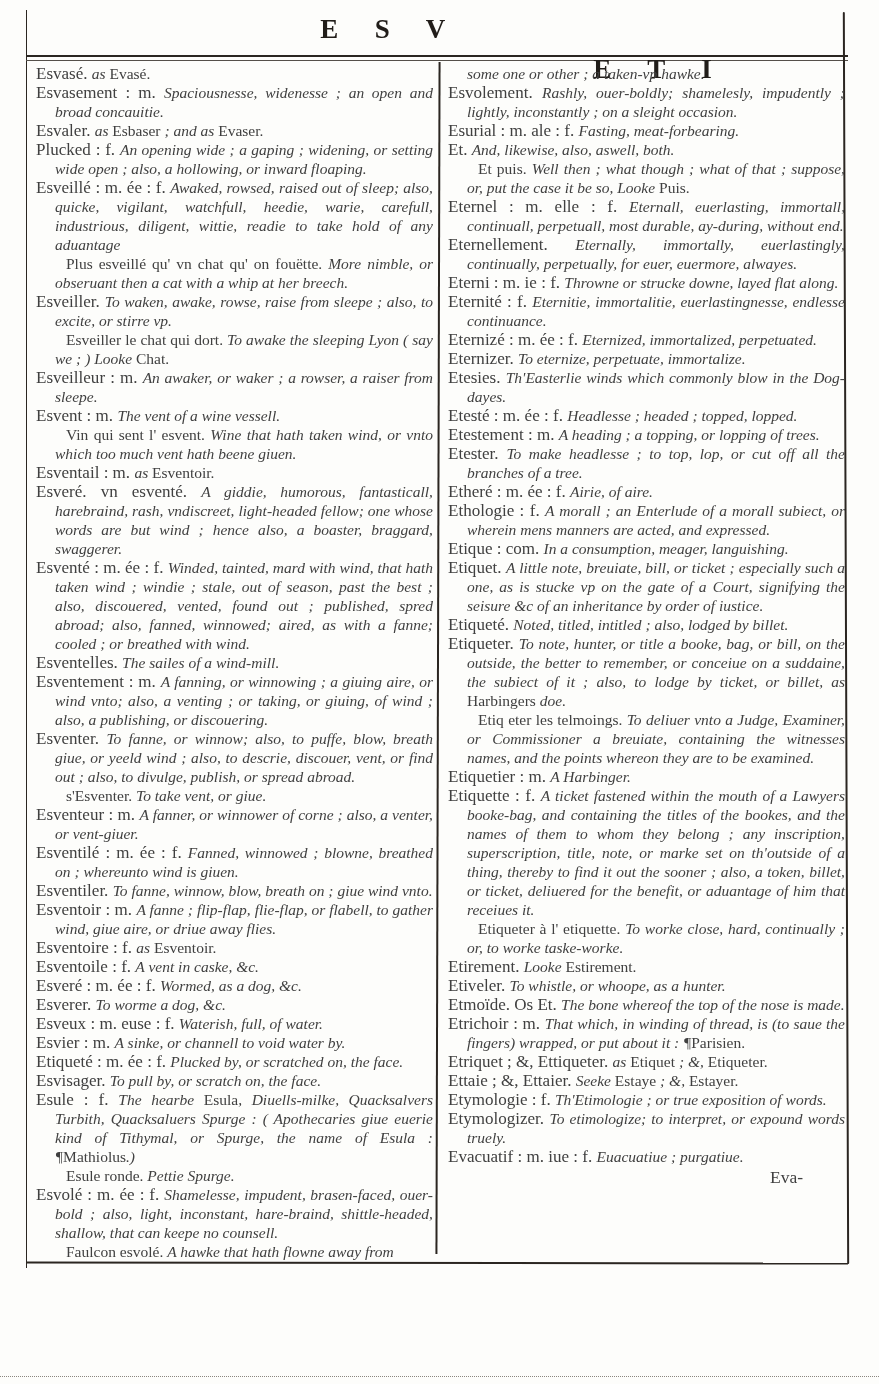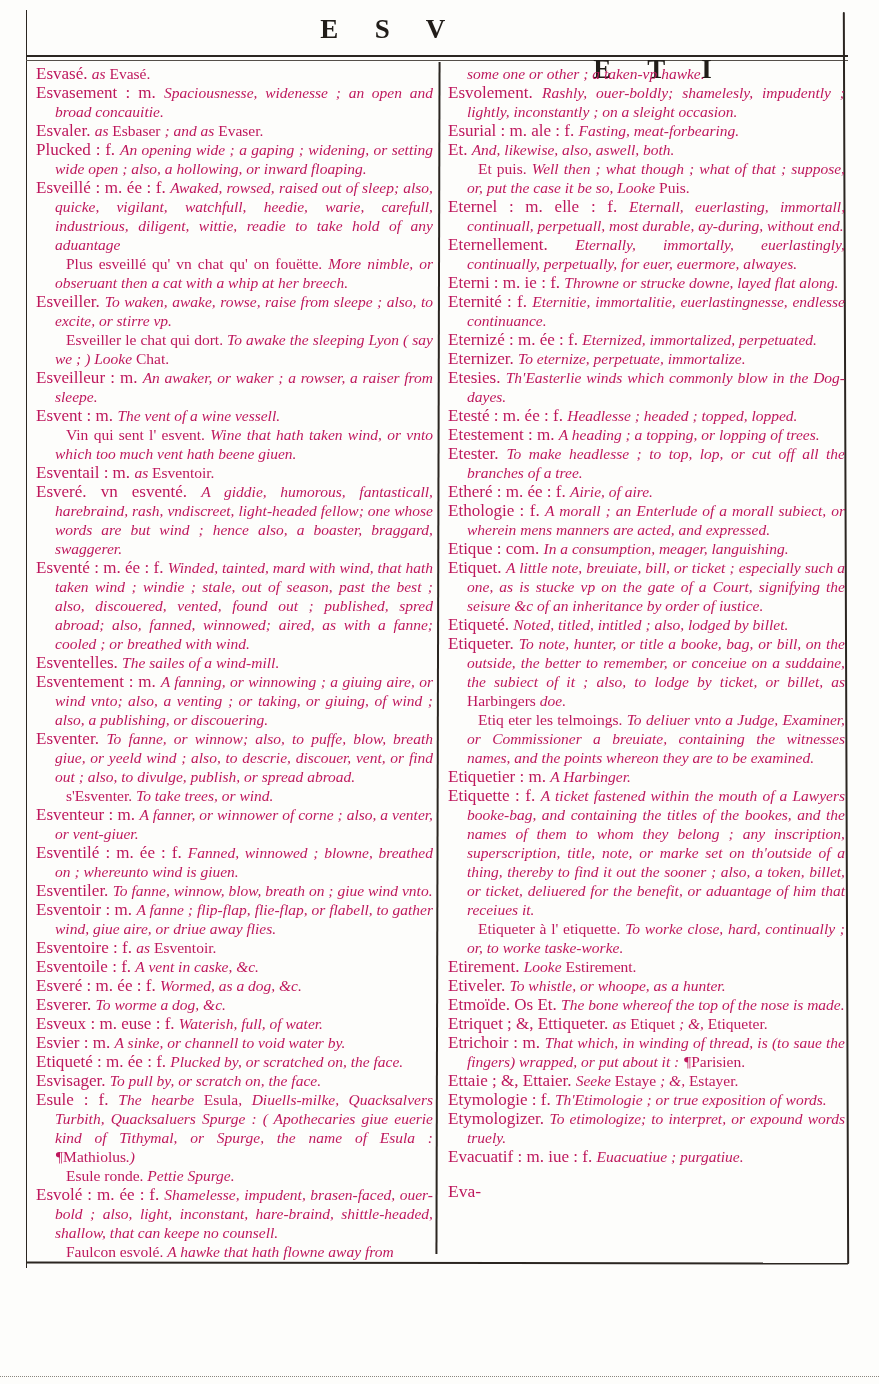--- a/index.html
+++ b/index.html
@@ -41,32 +41,32 @@
   .running-head {
     position:absolute; top:14px; font-size:27px; font-weight:bold;
     letter-spacing:0.55em; color:#211d19;
   }
   .running-head.left  { left:0; width:460px; text-align:right; }
   .running-head.right { left:460px; width:400px; text-align:center;margin-top:40px; }
   
   .col {
     position:absolute; top:64px; width:397px;
     font-size:15.5px; line-height:19px; text-align:justify;
-    color:#be185d;
+    color:#404040;
   }
   .col-left  { left:36px; }
   .col-right { left:448px; }
   .entry { margin:0; padding-left:19px; text-indent:-19px; }
   .entry.sub  { padding-left:19px; text-indent:11px; }
   .entry.cont { padding-left:19px; text-indent:0; }
   .it { font-style:italic; }
   .ro { font-style:normal; }
   .entry:not(.sub):not(.cont) > .ro:first-child { font-size:1.1em; }
   .catchword {
-    margin-top:16px; padding-right:42px; 
+    margin-top:2px; padding-right:42px; text-align:right;
     font-size:17.5px; font-style:normal;
   }
 </style>
 </head>
 <body>
 
 <div class="border-left"></div>
 <div class="rule-top"></div>
 <div class="divider-center"></div>
 <div class="border-right"></div>
@@ -87,21 +87,21 @@
     <p class="entry sub"><span class="ro">Esveiller le chat qui dort. </span><span class="it">To awake the sleeping Lyon ( say we ; ) Looke </span><span class="ro">Chat.</span></p>
     <p class="entry"><span class="ro">Esveilleur : m. </span><span class="it">An awaker, or waker ; a rowser, a raiser from sleepe.</span></p>
     <p class="entry"><span class="ro">Esvent : m. </span><span class="it">The vent of a wine vessell.</span></p>
     <p class="entry sub"><span class="ro">Vin qui sent l' esvent. </span><span class="it">Wine that hath taken wind, or vnto which too much vent hath beene giuen.</span></p>
     <p class="entry"><span class="ro">Esventail : m. </span><span class="it">as </span><span class="ro">Esventoir.</span></p>
     <p class="entry"><span class="ro">Esveré. vn esventé. </span><span class="it">A giddie, humorous, fantasticall, harebraind, rash, vndiscreet, light-headed fellow; one whose words are but wind ; hence also, a boaster, braggard, swaggerer.</span></p>
     <p class="entry"><span class="ro">Esventé : m. ée : f. </span><span class="it">Winded, tainted, mard with wind, that hath taken wind ; windie ; stale, out of season, past the best ; also, discouered, vented, found out ; published, spred abroad; also, fanned, winnowed; aired, as with a fanne; cooled ; or breathed with wind.</span></p>
     <p class="entry"><span class="ro">Esventelles. </span><span class="it">The sailes of a wind-mill.</span></p>
     <p class="entry"><span class="ro">Esventement : m. </span><span class="it">A fanning, or winnowing ; a giuing aire, or wind vnto; also, a venting ; or taking, or giuing, of wind ; also, a publishing, or discouering.</span></p>
     <p class="entry"><span class="ro">Esventer. </span><span class="it">To fanne, or winnow; also, to puffe, blow, breath giue, or yeeld wind ; also, to descrie, discouer, vent, or find out ; also, to divulge, publish, or spread abroad.</span></p>
-    <p class="entry sub"><span class="ro">s'Esventer. </span><span class="it">To take trees, or wind.</span></p>
+    <p class="entry sub"><span class="ro">s'Esventer. </span><span class="it">To take vent, or giue.</span></p>
     <p class="entry"><span class="ro">Esventeur : m. </span><span class="it">A fanner, or winnower of corne ; also, a venter, or vent-giuer.</span></p>
     <p class="entry"><span class="ro">Esventilé : m. ée : f. </span><span class="it">Fanned, winnowed ; blowne, breathed on ; whereunto wind is giuen.</span></p>
     <p class="entry"><span class="ro">Esventiler. </span><span class="it">To fanne, winnow, blow, breath on ; giue wind vnto.</span></p>
     <p class="entry"><span class="ro">Esventoir : m. </span><span class="it">A fanne ; flip-flap, flie-flap, or flabell, to gather wind, giue aire, or driue away flies.</span></p>
     <p class="entry"><span class="ro">Esventoire : f. </span><span class="it">as </span><span class="ro">Esventoir.</span></p>
     <p class="entry"><span class="ro">Esventoile : f. </span><span class="it">A vent in caske, &amp;c.</span></p>
     <p class="entry"><span class="ro">Esveré : m. ée : f. </span><span class="it">Wormed, as a dog, &amp;c.</span></p>
     <p class="entry"><span class="ro">Esverer. </span><span class="it">To worme a dog, &amp;c.</span></p>
     <p class="entry"><span class="ro">Esveux : m. euse : f. </span><span class="it">Waterish, full, of water.</span></p>
     <p class="entry"><span class="ro">Esvier : m. </span><span class="it">A sinke, or channell to void water by.</span></p>
@@ -134,20 +134,20 @@
     <p class="entry"><span class="ro">Etiquet. </span><span class="it">A little note, breuiate, bill, or ticket ; especially such a one, as is stucke vp on the gate of a Court, signifying the seisure &amp;c of an inheritance by order of iustice.</span></p>
     <p class="entry"><span class="ro">Etiqueté. </span><span class="it">Noted, titled, intitled ; also, lodged by billet.</span></p>
     <p class="entry"><span class="ro">Etiqueter. </span><span class="it">To note, hunter, or title a booke, bag, or bill, on the outside, the better to remember, or conceiue on a suddaine, the subiect of it ; also, to lodge by ticket, or billet, as </span><span class="ro">Harbingers</span><span class="it"> doe.</span></p>
     <p class="entry sub"><span class="ro">Etiq eter les telmoings. </span><span class="it">To deliuer vnto a Judge, Examiner, or Commissioner a breuiate, containing the witnesses names, and the points whereon they are to be examined.</span></p>
     <p class="entry"><span class="ro">Etiquetier : m. </span><span class="it">A Harbinger.</span></p>
     <p class="entry"><span class="ro">Etiquette : f. </span><span class="it">A ticket fastened within the mouth of a Lawyers booke-bag, and containing the titles of the bookes, and the names of them to whom they belong ; any inscription, superscription, title, note, or marke set on th'outside of a thing, thereby to find it out the sooner ; also, a token, billet, or ticket, deliuered for the benefit, or aduantage of him that receiues it.</span></p>
     <p class="entry sub"><span class="ro">Etiqueter à l' etiquette. </span><span class="it">To worke close, hard, continually ; or, to worke taske-worke.</span></p>
     <p class="entry"><span class="ro">Etirement. </span><span class="it">Looke </span><span class="ro">Estirement.</span></p>
     <p class="entry"><span class="ro">Etiveler. </span><span class="it">To whistle, or whoope, as a hunter.</span></p>
     <p class="entry"><span class="ro">Etmoïde. Os Et. </span><span class="it">The bone whereof the top of the nose is made.</span></p>
+    <p class="entry"><span class="ro">Etrichoir : m. </span><span class="it">That which, in winding of thread, is (to saue the fingers) wrapped, or put about it : ¶</span><span class="ro">Parisien.</span></p>
     <p class="entry"><span class="ro">Etriquet ; &amp;, Ettiqueter. </span><span class="it">as </span><span class="ro">Etiquet</span><span class="it"> ; &amp;, </span><span class="ro">Etiqueter.</span></p>
-    <p class="entry"><span class="ro">Etrichoir : m. </span><span class="it">That which, in winding of thread, is (to saue the fingers) wrapped, or put about it : ¶</span><span class="ro">Parisien.</span></p>
     <p class="entry"><span class="ro">Ettaie ; &amp;, Ettaier. </span><span class="it">Seeke </span><span class="ro">Estaye</span><span class="it"> ; &amp;, </span><span class="ro">Estayer.</span></p>
     <p class="entry"><span class="ro">Etymologie : f. </span><span class="it">Th'Etimologie ; or true exposition of words.</span></p>
     <p class="entry"><span class="ro">Etymologizer. </span><span class="it">To etimologize; to interpret, or expound words truely.</span></p>
     <p class="entry"><span class="ro">Evacuatif : m. iue : f. </span><span class="it">Euacuatiue ; purgatiue.</span></p>
     <div class="catchword">Eva-</div>
   </div>
 
 </body></html>

